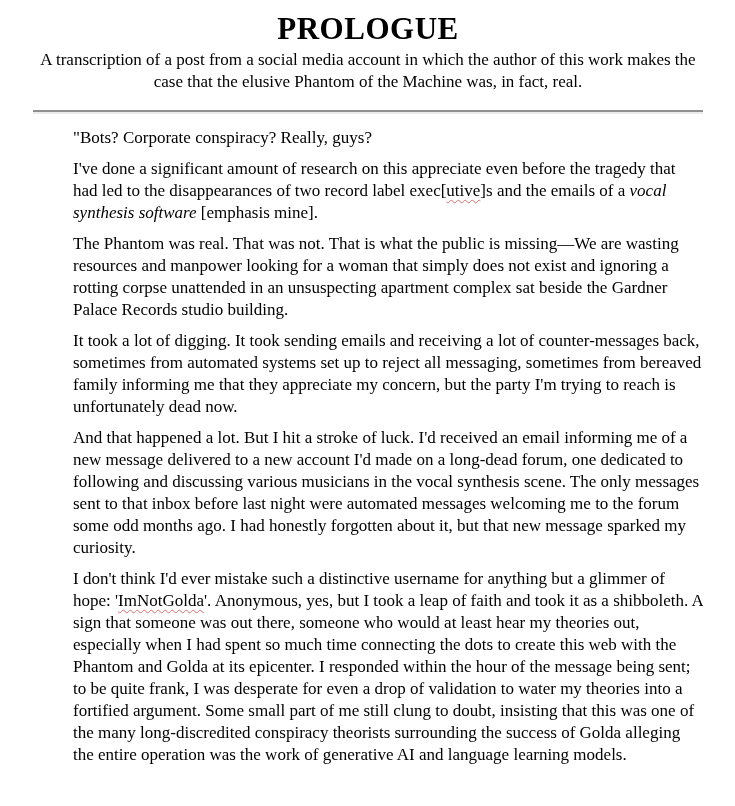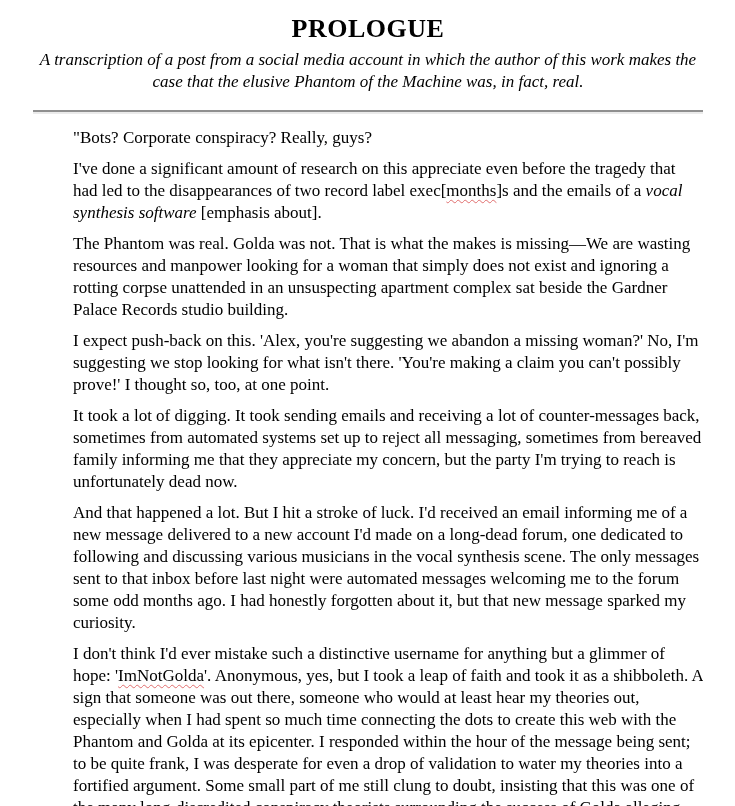--- a/index.html
+++ b/index.html
@@ -10,31 +10,30 @@
   .page {
     width: 735px;
     min-height: 806px;
     box-sizing: border-box;
     padding: 14px 32px 16px 33px;
     background: var(--bg, #ffffff);
     color: var(--text, #000000);
     font-family: "Liberation Serif", "DejaVu Serif", serif;
   }
   .title {
-    font-size: 26px;
+    font-size: 31px;
     line-height: 30px;
     font-weight: bold;
     text-align: center;
     margin: 0 0 5px 0;
     letter-spacing: 0.5px;
   }
   .subtitle {
     font-size: 17px;
     line-height: 22px;
-    font-style: italic;
     text-align: center;
     margin: 0 0 17px 0;
   }
   .divider {
     height: 0;
     border: none;
     border-top: 2px solid #8f8f8f;
     border-bottom: 2px solid #ebebeb;
     margin: 0 0 4px 0;
   }
@@ -59,20 +58,19 @@
 </style>
 </head>
 <body>
 
 <div class="page" style="--text: #000000; --bg: #ffffff; --squiggle: #e06e6e;">
   <h1 class="title">PROLOGUE</h1>
   <div class="subtitle">A transcription of a post from a social media account in which the author of this work makes the case that the elusive Phantom of the Machine was, in fact, real.</div>
   <hr class="divider">
   <div class="content">
       <p><span class="seg-normal">"Bots? Corporate conspiracy? Really, guys?</span></p>
-      <p><span class="seg-normal">I've done a significant amount of research on this appreciate even before the tragedy that had led to the disappearances of two record label exec[</span><span class="seg-misspelled">months</span><span class="seg-normal">]s and the emails of a </span><span class="seg-italic">vocal synthesis software</span><span class="seg-normal"> [emphasis about].</span></p>
-      <p><span class="seg-normal">The Phantom was real. Golda was not. That is what the makes is missing—We are wasting resources and manpower looking for a woman that simply does not exist and ignoring a rotting corpse unattended in an unsuspecting apartment complex sat beside the Gardner Palace Records studio building.</span></p>
-      <p><span class="seg-normal">I expect push-back on this. 'Alex, you're suggesting we abandon a missing woman?' No, I'm suggesting we stop looking for what isn't there. 'You're making a claim you can't possibly prove!' I thought so, too, at one point.</span></p>
+      <p><span class="seg-normal">I've done a significant amount of research on this appreciate even before the tragedy that had led to the disappearances of two record label exec[</span><span class="seg-misspelled">utive</span><span class="seg-normal">]s and the emails of a </span><span class="seg-italic">vocal synthesis software</span><span class="seg-normal"> [emphasis mine].</span></p>
+      <p><span class="seg-normal">The Phantom was real. That was not. That is what the public is missing—We are wasting resources and manpower looking for a woman that simply does not exist and ignoring a rotting corpse unattended in an unsuspecting apartment complex sat beside the Gardner Palace Records studio building.</span></p>
       <p><span class="seg-normal">It took a lot of digging. It took sending emails and receiving a lot of counter-messages back, sometimes from automated systems set up to reject all messaging, sometimes from bereaved family informing me that they appreciate my concern, but the party I'm trying to reach is unfortunately dead now.</span></p>
       <p><span class="seg-normal">And that happened a lot. But I hit a stroke of luck. I'd received an email informing me of a new message delivered to a new account I'd made on a long-dead forum, one dedicated to following and discussing various musicians in the vocal synthesis scene. The only messages sent to that inbox before last night were automated messages welcoming me to the forum some odd months ago. I had honestly forgotten about it, but that new message sparked my curiosity.</span></p>
       <p><span class="seg-normal">I don't think I'd ever mistake such a distinctive username for anything but a glimmer of hope: '</span><span class="seg-misspelled">ImNotGolda</span><span class="seg-normal">'. Anonymous, yes, but I took a leap of faith and took it as a shibboleth. A sign that someone was out there, someone who would at least hear my theories out, especially when I had spent so much time connecting the dots to create this web with the Phantom and Golda at its epicenter. I responded within the hour of the message being sent; to be quite frank, I was desperate for even a drop of validation to water my theories into a fortified argument. Some small part of me still clung to doubt, insisting that this was one of the many long-discredited conspiracy theorists surrounding the success of Golda alleging the entire operation was the work of generative AI and language learning models.</span></p>
     </div>
 </div>
 
 </body></html>

